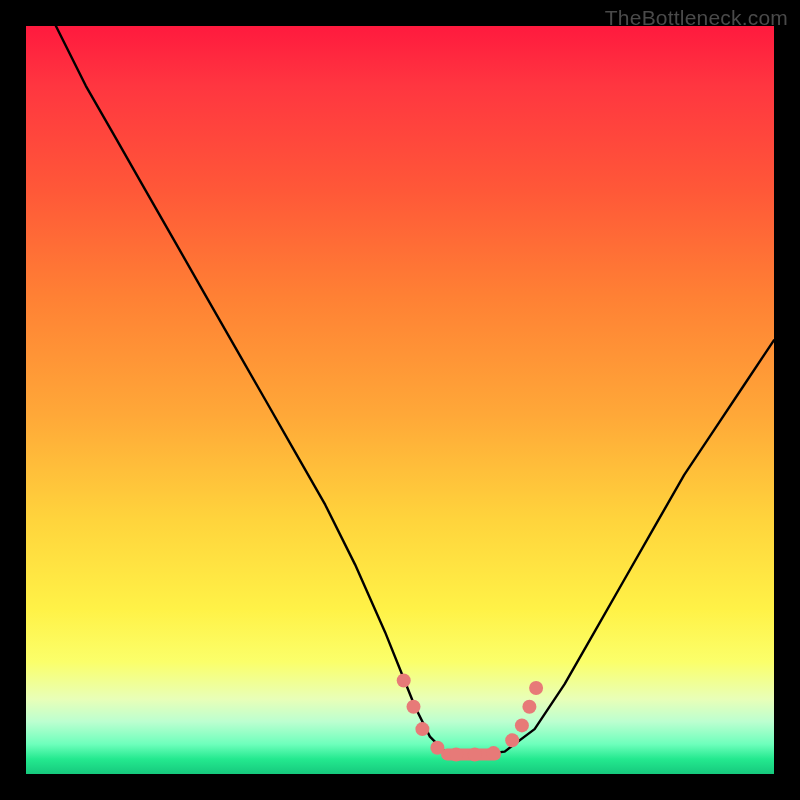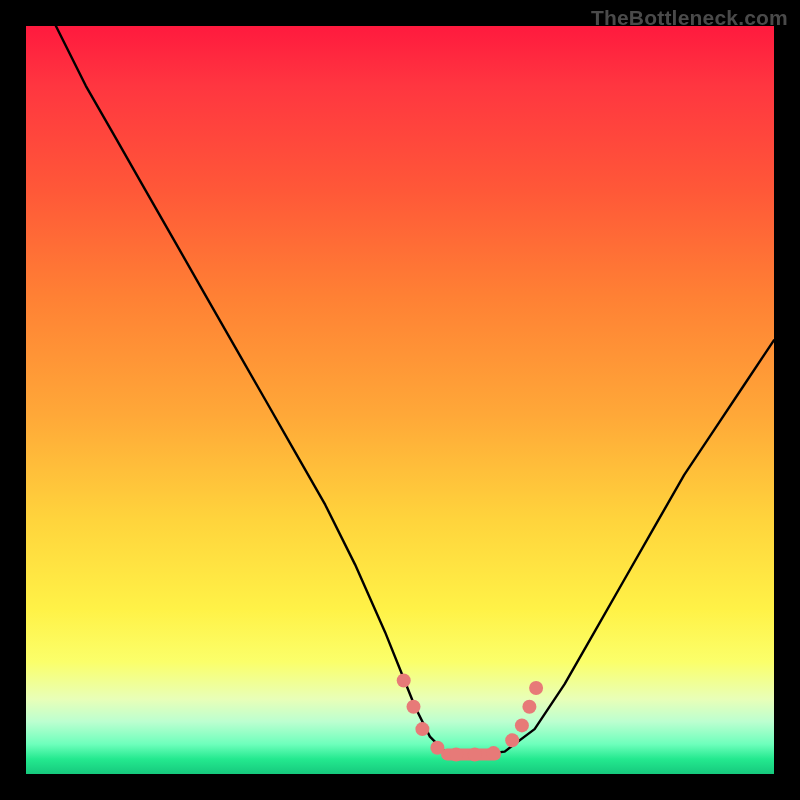--- a/index.html
+++ b/index.html
@@ -40,21 +40,21 @@
       #24e98f 98%,
       #16c97d 100%
     );
   }
   .watermark {
     position: absolute;
     top: 6px;
     right: 12px;
     color: #4a4a4a;
     font-size: 21px;
-    font-weight: 700;
+    font-weight: 400;
     letter-spacing: 0.2px;
     user-select: none;
   }
   svg.curve {
     position: absolute;
     left: 0;
     top: 0;
     width: 748px;
     height: 748px;
     overflow: visible;

